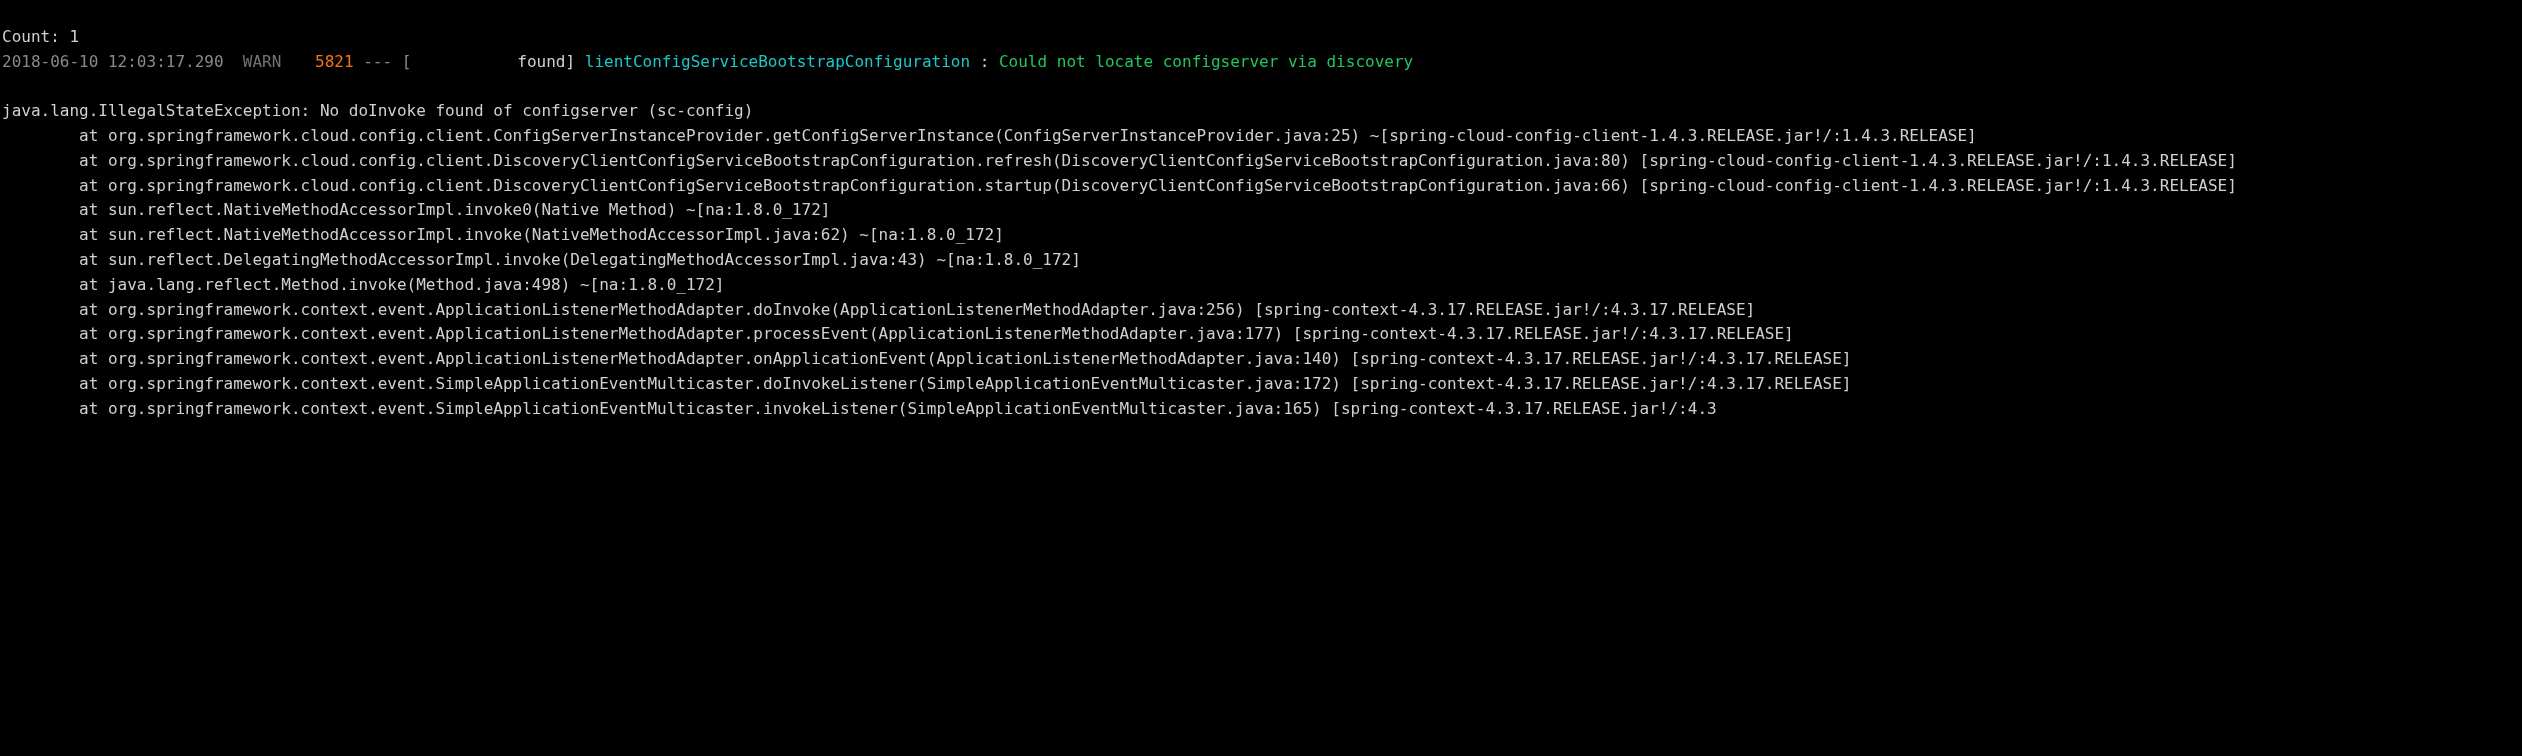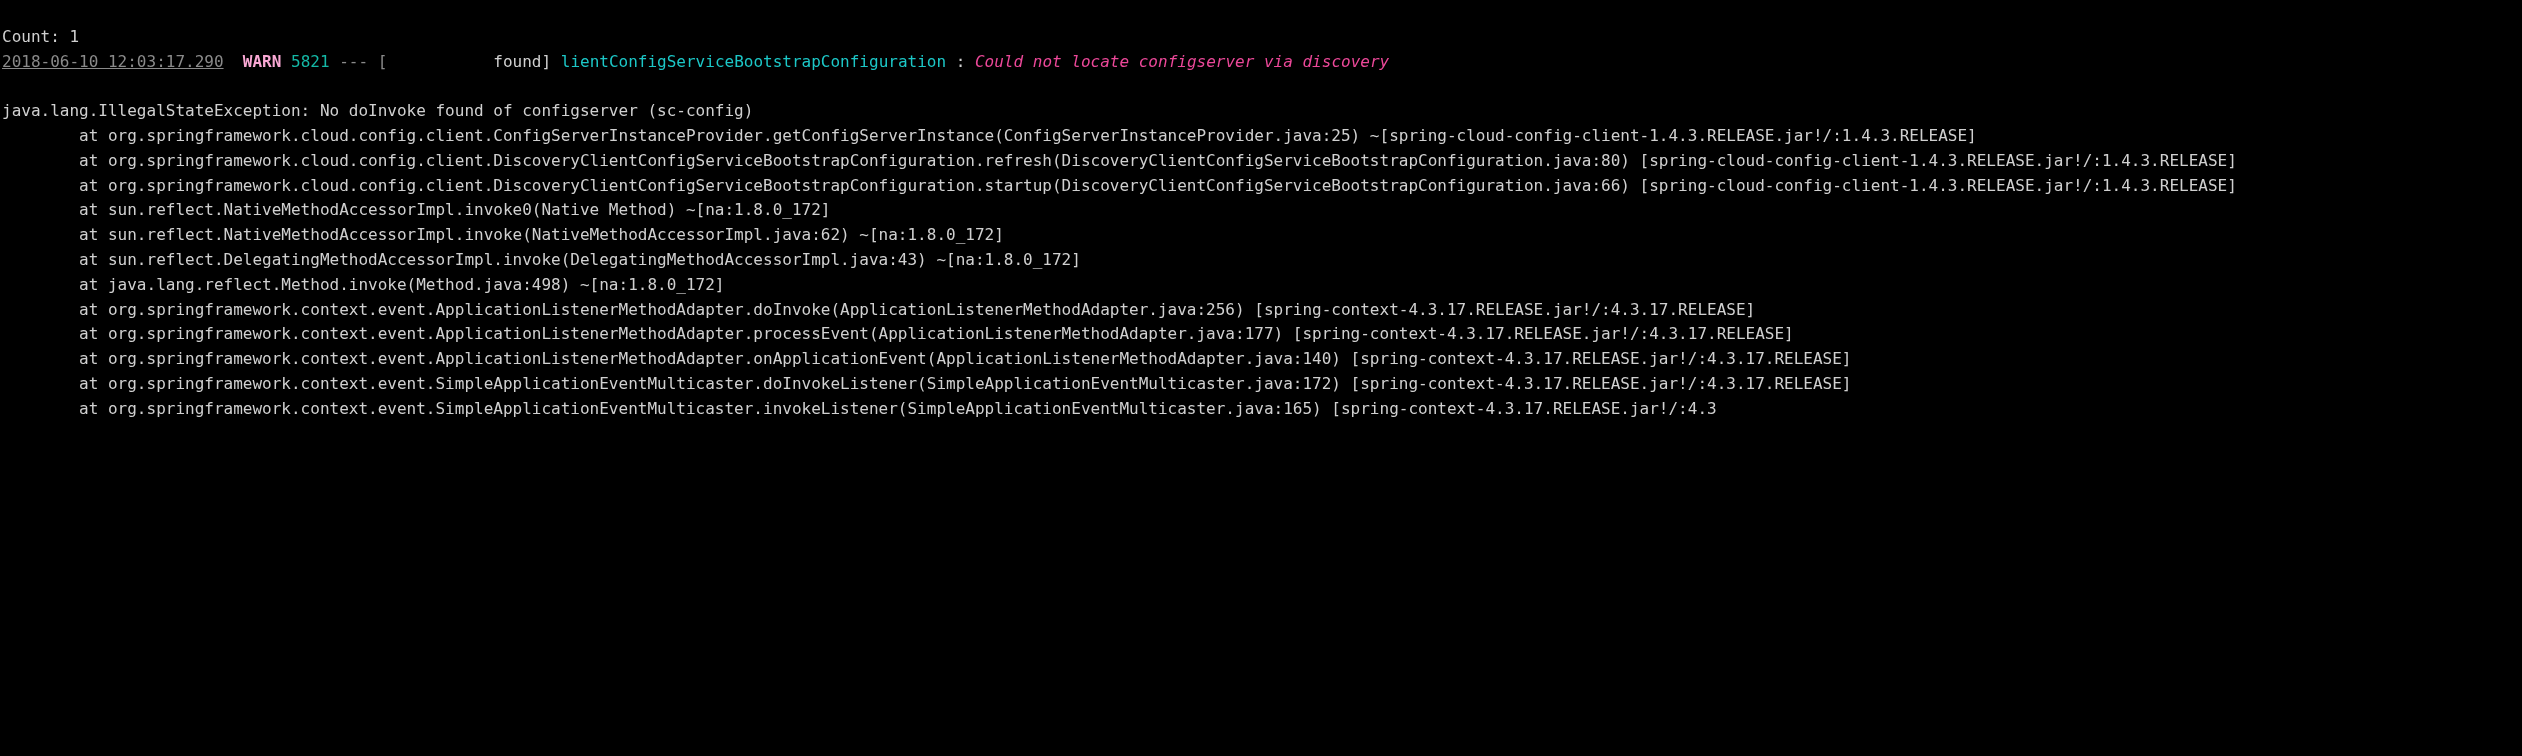--- a/index.html
+++ b/index.html
@@ -11,27 +11,27 @@
     font-size: 16px;
     line-height: 1.55;
     width: 2522px;
     box-sizing: border-box;
   }
   .log {
     white-space: pre-wrap;
     word-break: break-all;
     padding: 0 4px 0 2px;
   }
-  .timestamp { color: #8a8a8a; text-decoration: underline; }
+  .timestamp { color: #8a8a8a; }
   .truncated { color: #d0d0d0; }
-  .warn { color: #f9a8d4; font-weight: 700; }
-  .pid { color: #14b8a6; }
+  .warn { color: #737373; font-weight: 400; }
+  .pid { color: #f97316; margin-left: 24px; }
   .dashes { color: #8a8a8a; }
   .logger { color: #1cc7c7; margin-top: 36px; }
-  .msg { color: #ec4899; font-style: italic; }
+  .msg { color: #22c55e; }
   .white { color: #d0d0d0; }
 </style>
 </head>
 <body>
 
 <div class="log">
 <span class="truncated">Count: 1</span>
 <span class="timestamp">2018-06-10 12:03:17.290</span>  <span class="warn">WARN</span> <span class="pid">5821</span> <span class="dashes">--- [</span><span class="white">           found]</span> <span class="logger">lientConfigServiceBootstrapConfiguration</span><span class="white"> : </span><span class="msg">Could not locate configserver via discovery</span>
 
 <span class="white">java.lang.IllegalStateException: No doInvoke found of configserver (sc-config)</span>

